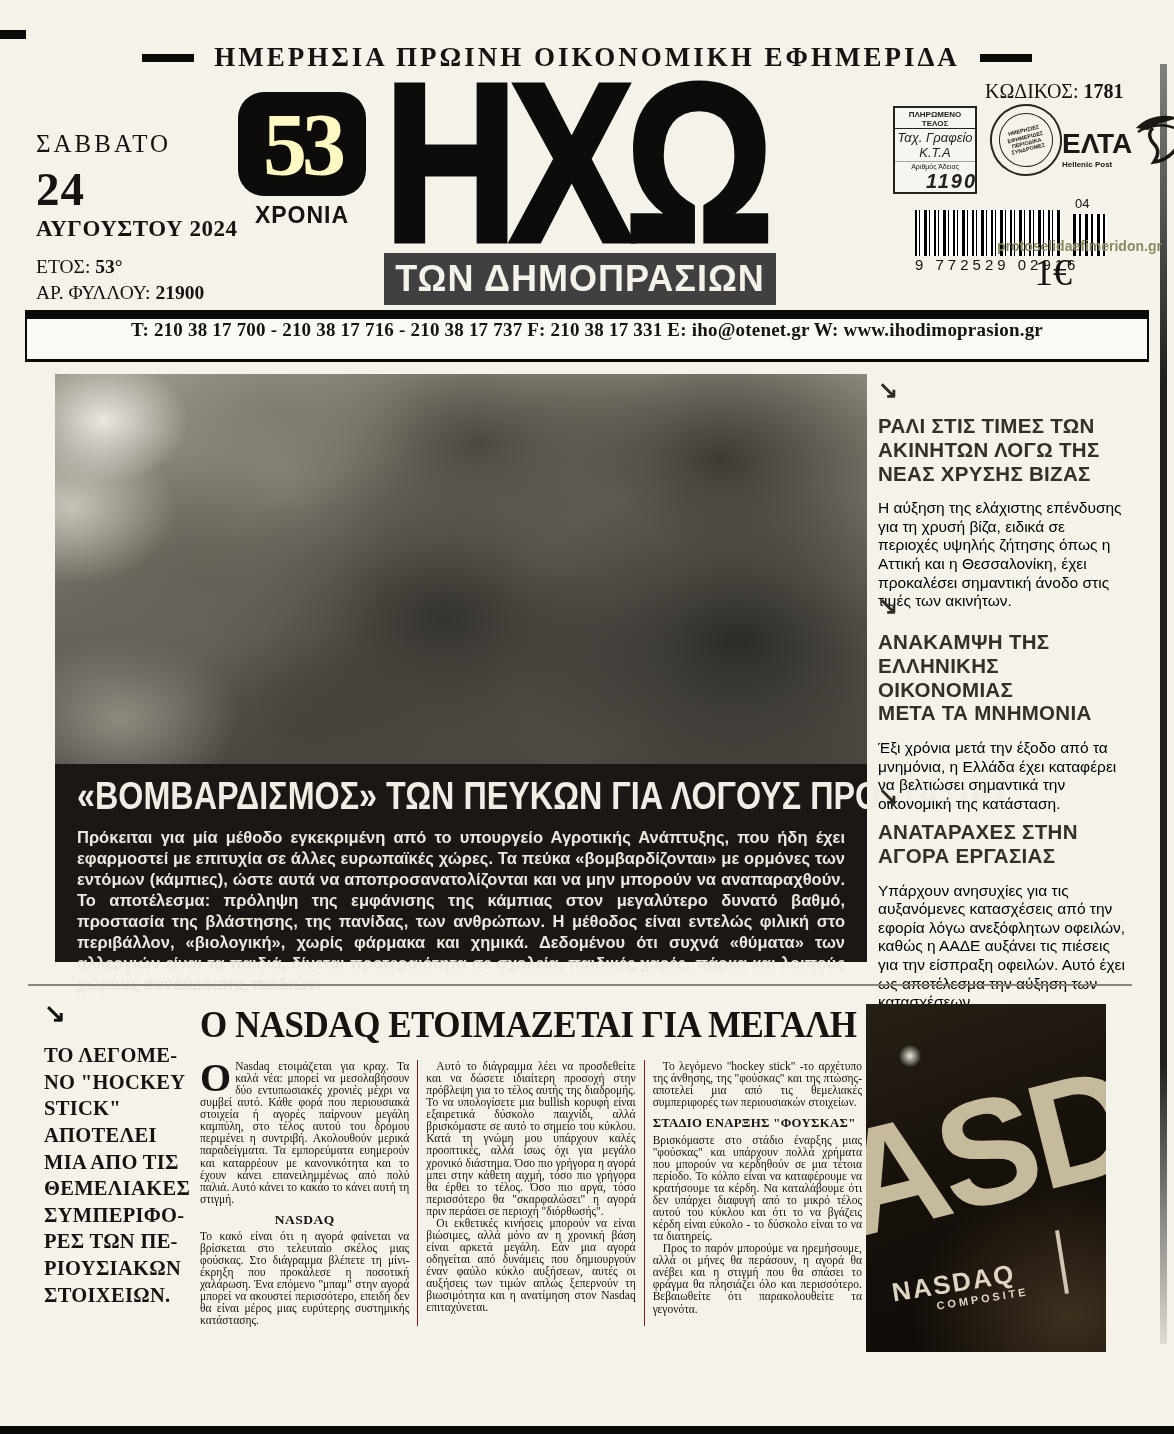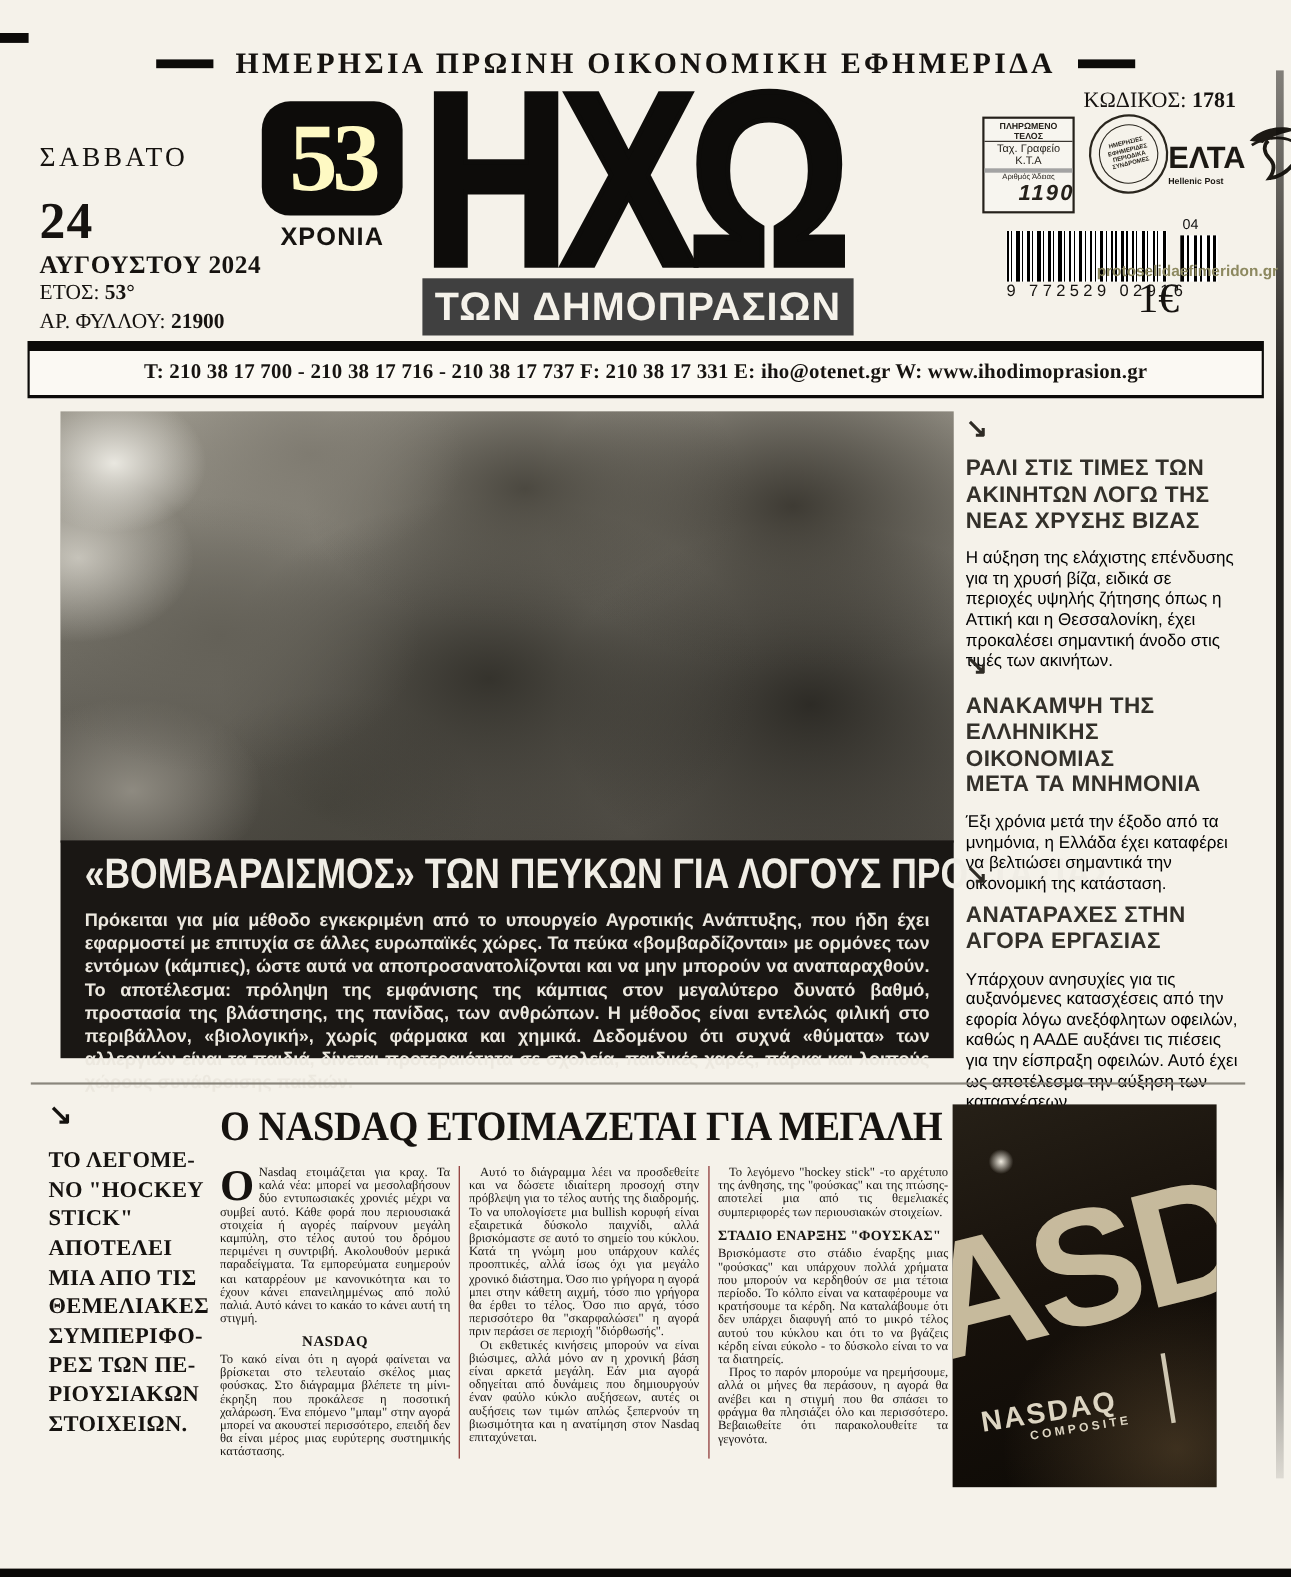--- a/index.html
+++ b/index.html
@@ -8,21 +8,21 @@
 
   
   .tagline-row{position:absolute;top:42px;left:0;width:100%;display:flex;align-items:center;justify-content:center;gap:20px;}
   .tagline{font-size:27px;font-weight:bold;letter-spacing:3px;white-space:nowrap;}
   .dash{width:52px;height:8px;background:#0c0b09;}
 
   .corner-mark{position:absolute;left:0;top:30px;width:26px;height:9px;background:#0c0b09;}
 
   .datebox{position:absolute;left:36px;top:130px;}
   .weekday{font-size:25px;letter-spacing:3px;}
-  .daynum{font-size:47px;font-weight:bold;margin-top:16px;letter-spacing:1px;}
+  .daynum{font-size:47px;font-weight:bold;margin-top:4px;letter-spacing:1px;}
   .monthyear{font-size:23px;font-weight:bold;margin-top:0px;letter-spacing:.5px;}
   .issuebox{position:absolute;left:36px;top:254px;font-size:19.5px;line-height:1.35;}
   .issuebox b{font-weight:bold;}
 
   .badge{position:absolute;left:238px;top:92px;width:128px;height:104px;background:#0d0c0a;
          border-radius:26px;display:flex;align-items:center;justify-content:center;}
   .badge-num{color:#fef9c3;font-size:88px;font-weight:bold;letter-spacing:-5px;font-family:"Liberation Serif",serif;}
   .badge-label{position:absolute;left:238px;top:202px;width:128px;text-align:center;
                font-family:"Liberation Sans",sans-serif;font-weight:bold;font-size:23px;letter-spacing:1px;}
 
@@ -32,21 +32,21 @@
   .subtitle-box{position:absolute;left:384px;top:253px;width:392px;height:52px;background:#404040;
        display:flex;align-items:center;justify-content:center;}
   .subtitle-box span{color:#f5f2ea;font-family:"Liberation Sans",sans-serif;font-weight:900;font-size:36px;letter-spacing:1px;white-space:nowrap;}
 
   .kodikos{position:absolute;left:985px;top:80px;font-size:20px;white-space:nowrap;}
   .kodikos b{font-weight:bold;}
 
   .postal{position:absolute;left:893px;top:106px;width:80px;height:84px;border:2px solid #25211b;
           font-family:"Liberation Sans",sans-serif;text-align:center;color:#25211b;background:rgba(255,255,255,.25);}
   .postal .r1{font-size:8px;font-weight:bold;border-bottom:1px solid #25211b;padding-top:2px;}
-  .postal .r2{font-size:10px;border-bottom:4px solid #a3a3a3;padding:1px 0;}
+  .postal .r2{font-size:13px;border-bottom:1px solid #a3a3a3;padding:1px 0;font-style:italic;}
   .postal .r3{font-size:7px;padding-top:1px;}
   .postal .r4{font-size:20px;font-weight:bold;font-style:italic;letter-spacing:2px;padding-left:31px;}
 
   .circstamp{position:absolute;left:990px;top:104px;width:68px;height:68px;border:2px solid #2a261e;border-radius:50%;
              display:flex;align-items:center;justify-content:center;transform:rotate(-14deg);}
   .circstamp::before{content:"";position:absolute;inset:7px;border:1.5px solid #2a261e;border-radius:50%;}
   .circstamp span{font-size:5.5px;width:50px;text-align:center;color:#2a261e;line-height:1.15;
                   font-family:"Liberation Sans",sans-serif;font-weight:bold;}
 
   .elta{position:absolute;left:1062px;top:112px;display:flex;align-items:flex-start;}
@@ -60,21 +60,21 @@
   .bars-addon{position:absolute;left:158px;top:16px;width:34px;height:42px;
       background:repeating-linear-gradient(90deg,#000 0 3px,#fff 3px 6px,#000 6px 8px,#fff 8px 12px);}
   .addon-num{position:absolute;left:160px;top:-2px;font-family:"Liberation Sans",sans-serif;font-size:13px;color:#111;}
   .digits{position:absolute;left:0;top:58px;font-family:"Liberation Sans",sans-serif;font-size:15px;letter-spacing:4px;white-space:nowrap;}
   .watermark{position:absolute;left:997px;top:238px;font-family:"Liberation Sans",sans-serif;font-weight:bold;
              font-size:14px;color:#8d8960;white-space:nowrap;z-index:3;}
   .price{position:absolute;left:1034px;top:250px;font-size:38px;font-family:"Liberation Serif",serif;}
 
   .contactbar{position:absolute;left:25px;top:310px;width:1120px;height:40px;background:#fbf9f3;
       border-top:9px solid #0b0a08;border-bottom:3px solid #0b0a08;border-left:2px solid #0b0a08;border-right:2px solid #0b0a08;
-      display:flex;align-items:center;justify-content:center;}
+      display:flex;justify-content:center;}
   .contactbar span{font-weight:bold;font-size:19px;letter-spacing:.2px;white-space:nowrap;}
 
   
   .photo{position:absolute;left:55px;top:374px;width:812px;height:392px;
     background:
       radial-gradient(120px 90px at 6% 12%, rgba(238,236,229,.95), rgba(238,236,229,0) 70%),
       radial-gradient(150px 110px at 2% 34%, rgba(222,219,210,.75), transparent 70%),
       radial-gradient(200px 140px at 28% 10%, rgba(125,121,111,.9), transparent 70%),
       radial-gradient(280px 180px at 52% 18%, rgba(72,69,61,.95), transparent 72%),
       radial-gradient(320px 210px at 82% 22%, rgba(58,55,48,.95), transparent 72%),

